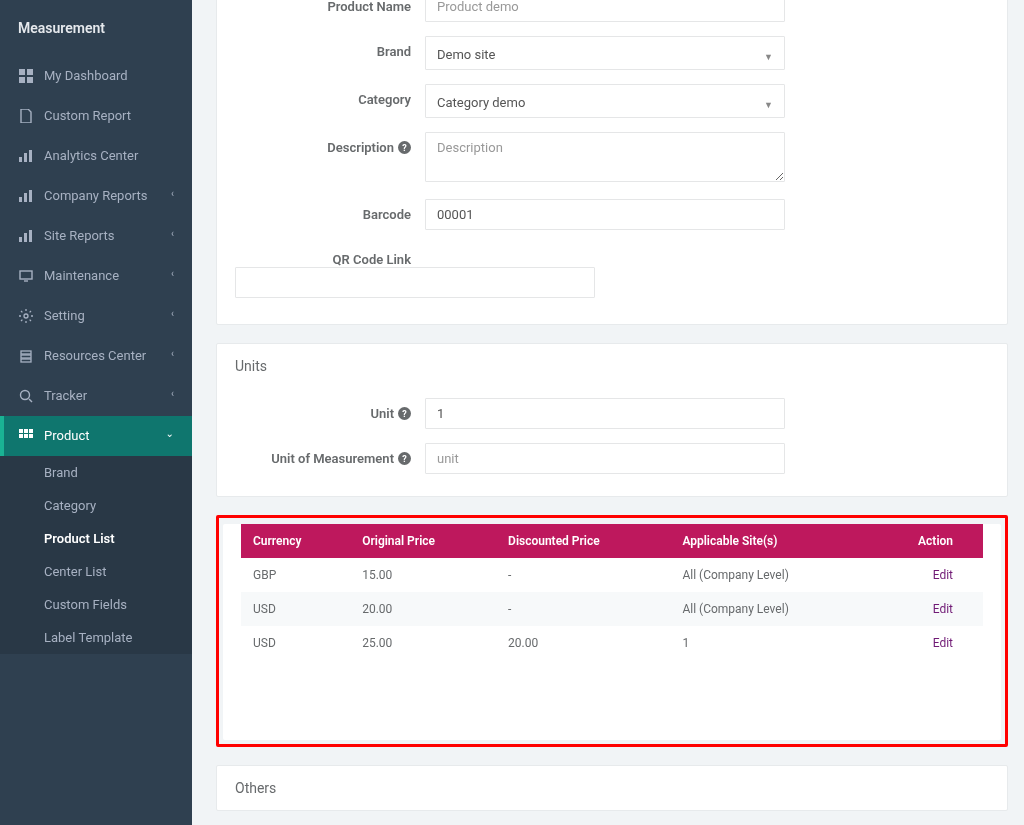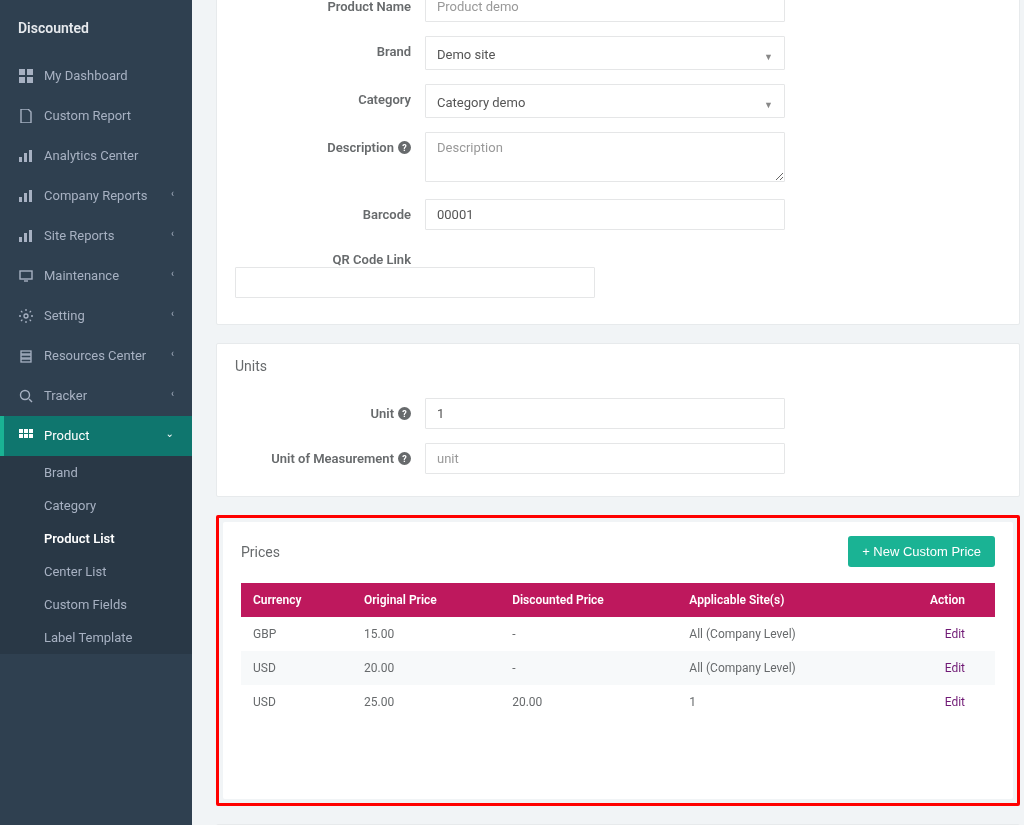--- a/index.html
+++ b/index.html
@@ -57,21 +57,21 @@
   cursor: pointer;
 }
 .sub-item.active { color: #fff; font-weight: 600; }
 .scroll-gutter {
   width: 12px;
   background: #f1f4f6;
   flex-shrink: 0;
 }
 .main {
   flex: 1;
-  padding: 0 4px 16px 12px;
+  padding: 0 16px 16px 12px;
   overflow: hidden;
 }
 .panel {
   background: #fff;
   border: 1px solid #e7eaec;
   border-radius: 2px;
   margin-bottom: 18px;
 }
 .panel-title {
   padding: 14px 18px;
@@ -160,21 +160,21 @@
 .price-table .edit-link { color: #701a75; cursor: pointer; }
 .price-table td.col-action { text-align: right; padding-right:30px; }
 .pb-prices { padding: 0 18px 80px 18px; }
 svg { display: block; }
 </style>
 </head>
 <body>
 
 <div class="layout">
   <aside class="sidebar">
-    <div class="brand">Discounted</div>
+    <div class="brand">Measurement</div>
     <ul class="nav">
 
       <li class="nav-item">
         <span class="icon">
             <svg width="14" height="14" viewBox="0 0 14 14" fill="currentColor">
               <rect x="0" y="0" width="6" height="6"></rect>
               <rect x="8" y="0" width="6" height="6"></rect>
               <rect x="0" y="8" width="6" height="6"></rect>
               <rect x="8" y="8" width="6" height="6"></rect>
             </svg>
@@ -371,24 +371,20 @@
             <span>Unit of Measurement</span>
             <span class="help-icon">?</span>
           </div>
           <div class="fcontrol"><input class="input" placeholder="unit" style=""></div>
         </div>
       </div>
     </section>
 
     <div class="prices-panel-wrap">
       <section class="panel">
-        <div class="panel-title">
-          <span>Prices</span>
-          <button class="btn-teal">+ New Custom Price</button>
-        </div>
         <div class="pb-prices">
           <table class="price-table">
             <thead>
               <tr>
                 <th>Currency</th>
                 <th>Original Price</th>
                 <th>Discounted Price</th>
                 <th>Applicable Site(s)</th>
                 <th class="col-action">Action</th>
               </tr>

